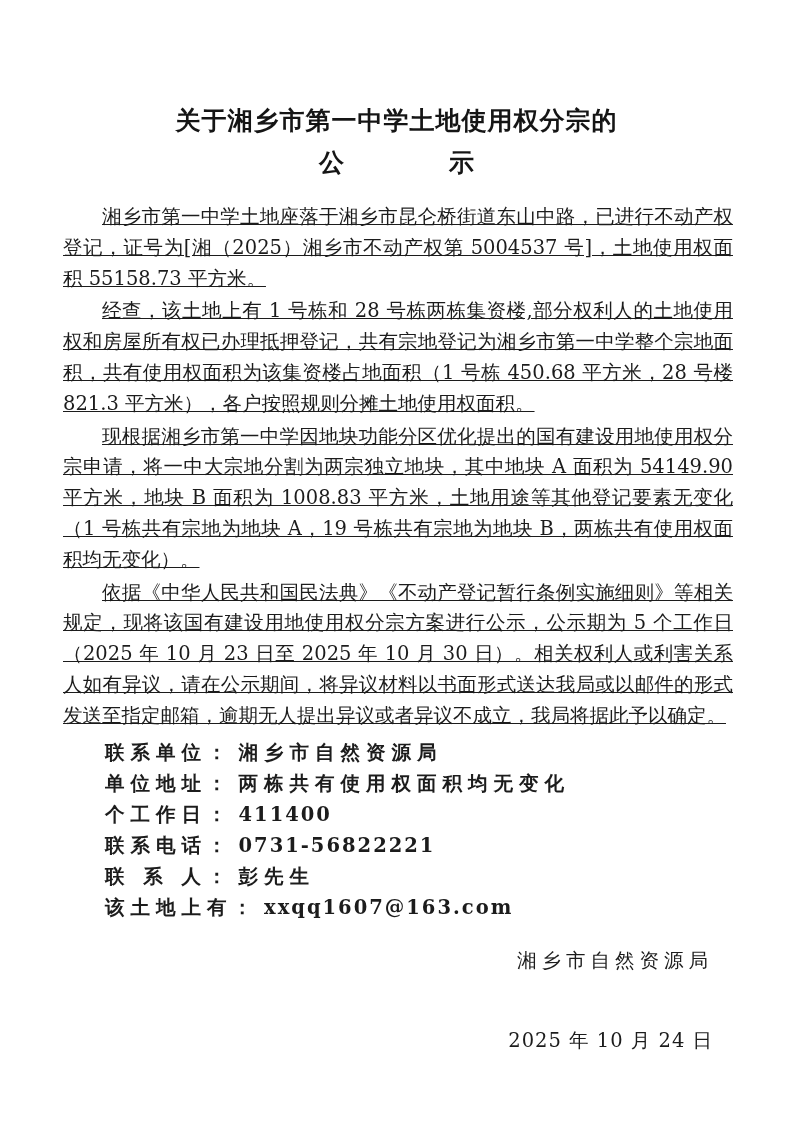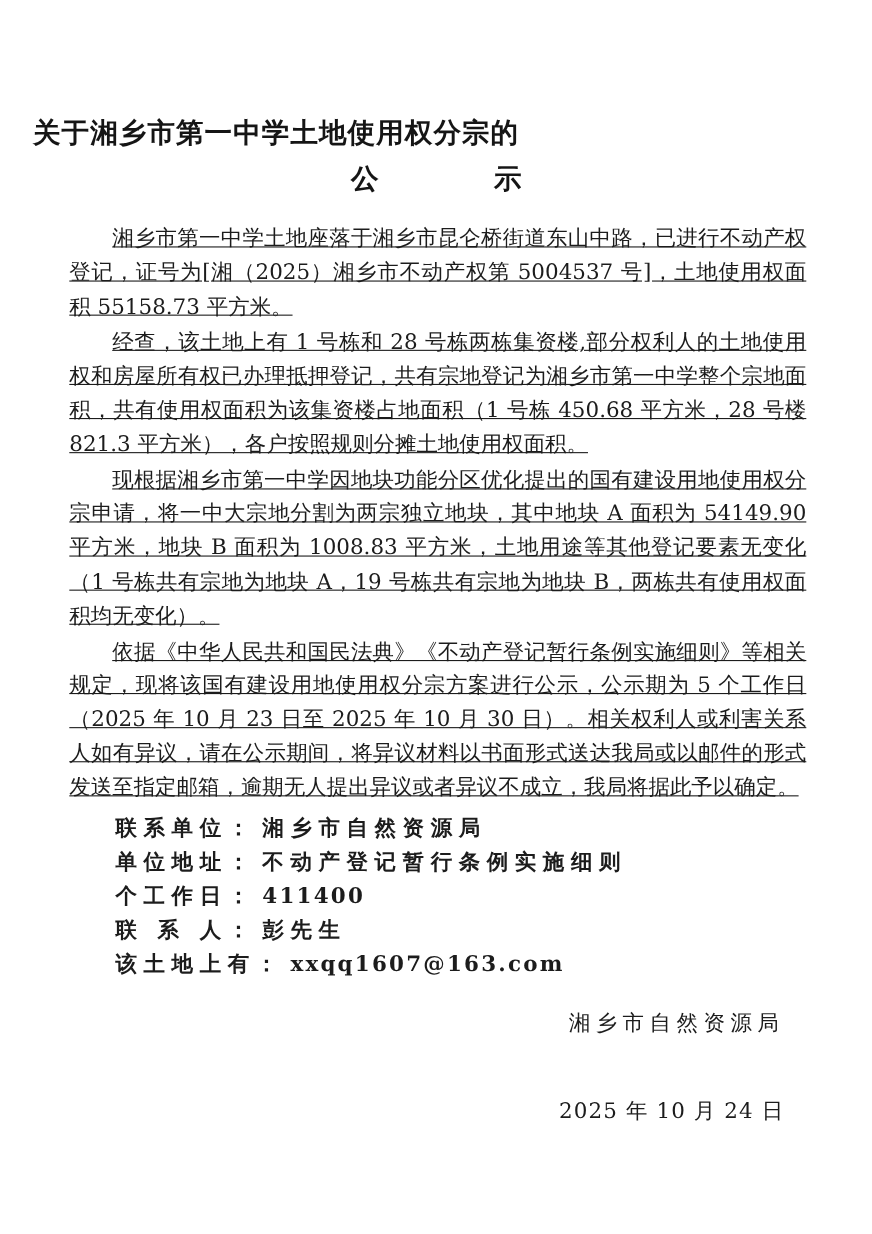--- a/index.html
+++ b/index.html
@@ -7,20 +7,21 @@
     position:relative;
     width:793px; height:1122px;
     margin:0 auto;
     background:#ffffff;
     color:#1c1c1c;
     font-family:"DejaVu Serif","Liberation Serif",serif;
     overflow:hidden;
   }
   .title {
     margin:104px 30px 0 30px;
+    text-align:center;
     font-size:25px;
     font-weight:700;
     letter-spacing:1px;
     line-height:33px;
     color:#151515;
   }
   .subtitle {
     margin-top:9px;
     display:flex;
     justify-content:center;
@@ -75,24 +76,27 @@
     <p>经查，该土地上有 1 号栋和 28 号栋两栋集资楼,部分权利人的土地使用权和房屋所有权已办理抵押登记，共有宗地登记为湘乡市第一中学整个宗地面积，共有使用权面积为该集资楼占地面积（1 号栋 450.68 平方米，28 号楼 821.3 平方米），各户按照规则分摊土地使用权面积。</p>
     <p>现根据湘乡市第一中学因地块功能分区优化提出的国有建设用地使用权分宗申请，将一中大宗地分割为两宗独立地块，其中地块 A 面积为 54149.90 平方米，地块 B 面积为 1008.83 平方米，土地用途等其他登记要素无变化（1 号栋共有宗地为地块 A，19 号栋共有宗地为地块 B，两栋共有使用权面积均无变化）。</p>
     <p>依据《中华人民共和国民法典》《不动产登记暂行条例实施细则》等相关规定，现将该国有建设用地使用权分宗方案进行公示，公示期为 5 个工作日（2025 年 10 月 23 日至 2025 年 10 月 30 日）。相关权利人或利害关系人如有异议，请在公示期间，将异议材料以书面形式送达我局或以邮件的形式发送至指定邮箱，逾期无人提出异议或者异议不成立，我局将据此予以确定。</p>
   </div>
 
   <div class="contacts">
     <div class="contact-row">
       <span class="contact-label">联系单位：</span><span class="contact-value">湘乡市自然资源局</span>
     </div>
     <div class="contact-row">
-      <span class="contact-label">单位地址：</span><span class="contact-value">不动产登记暂行条例实施细则</span>
+      <span class="contact-label">单位地址：</span><span class="contact-value">两栋共有使用权面积均无变化</span>
     </div>
     <div class="contact-row">
       <span class="contact-label">个工作日：</span><span class="contact-value latin">411400</span>
+    </div>
+    <div class="contact-row">
+      <span class="contact-label">联系电话：</span><span class="contact-value latin">0731-56822221</span>
     </div>
     <div class="contact-row">
       <span class="contact-label">联 系 人：</span><span class="contact-value">彭先生</span>
     </div>
     <div class="contact-row">
       <span class="contact-label">该土地上有：</span><span class="contact-value latin">xxqq1607@163.com</span>
     </div>
   </div>
 
   <div class="signature">

